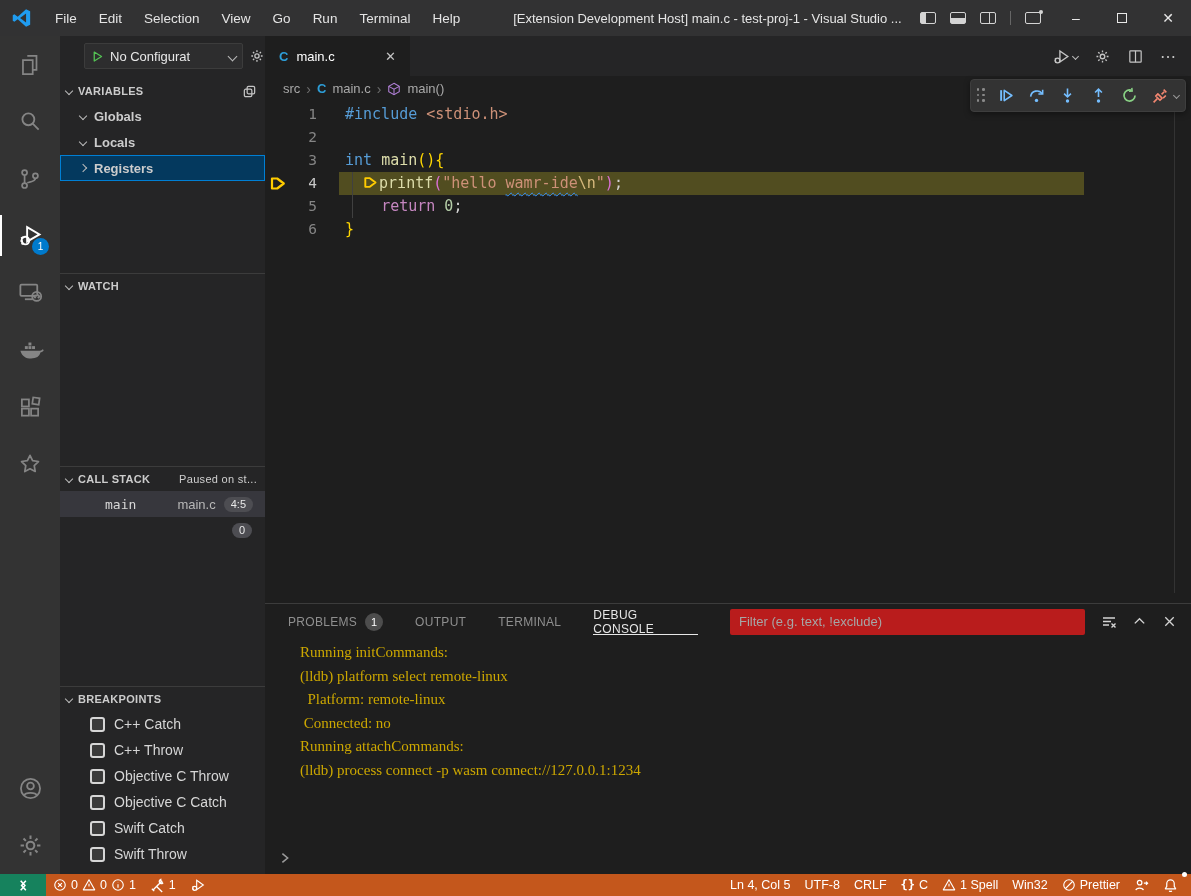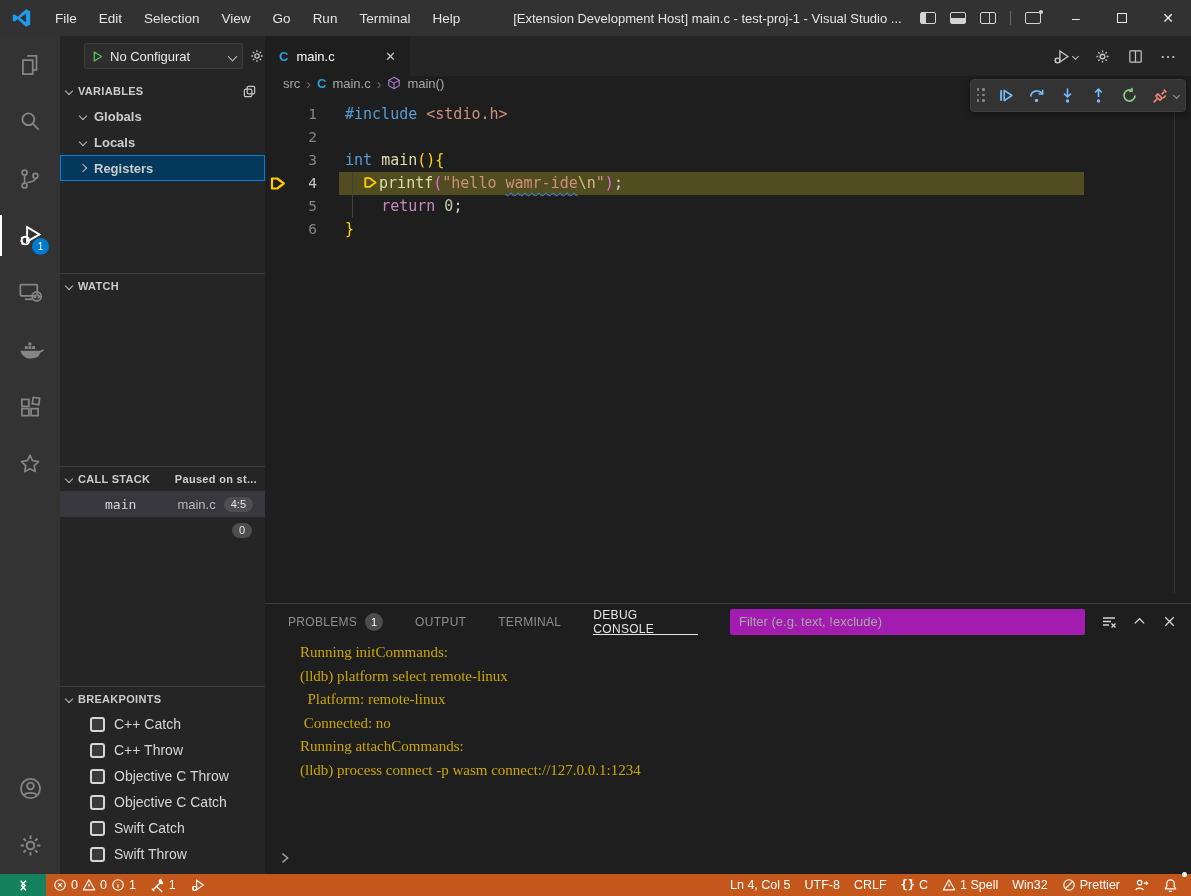--- a/index.html
+++ b/index.html
@@ -45,21 +45,21 @@
   .chev { width:7px; height:7px; border-right:1.6px solid #bbb; border-bottom:1.6px solid #bbb; transform:rotate(45deg); flex:none; }
   .chev.right { transform:rotate(-45deg); }
   .sb-gear { margin-left:6px; color:#c5c5c5; }
   .section { position:absolute; left:0; right:0; border-top:1px solid #3c3c3c; }
   .sec-variables { top:43px; height:194px; border-top:none; }
   .sec-watch { top:237px; height:193px; }
   .sec-callstack { top:430px; height:220px; }
   .sec-breakpoints { top:650px; bottom:0; }
   .sec-header { height:24px; display:flex; align-items:center; padding:0 8px 0 6px; gap:6px; font-weight:bold; font-size:11px; color:#cccccc; letter-spacing:.3px; }
   .sec-header .chev { width:6px; height:6px; }
-  .sec-status { margin-left:auto; font-size:11px; font-weight:bold; color:#cfcfcf; white-space:nowrap; }
+  .sec-status { margin-left:auto; font-size:11px; font-weight:normal; color:#cfcfcf; white-space:nowrap; }
   .copy-ic { margin-left:auto; color:#c5c5c5; }
   .tree-row { height:26px; display:flex; align-items:center; padding-left:20px; gap:8px; font-size:13px; font-weight:bold; color:#cccccc; cursor:pointer; }
   .tree-row .chev { width:6px; height:6px; }
   .tree-row.selected { background:#04395e; outline:1px solid #007fd4; outline-offset:-1px; }
   .cs-frame { height:26px; display:flex; align-items:center; background:#37373d; padding:0 12px 0 45px; gap:8px; cursor:pointer; }
   .cs-name { font-family:"DejaVu Sans Mono", monospace; font-size:13px; color:#d8d8d8; }
   .cs-file { margin-left:auto; color:#b8b8b8; font-size:13px; }
   .badge { background:#4d4d52; color:#e8e8e8; font-size:11px; border-radius:10px; padding:2px 7px; line-height:1; }
   .cs-thread { height:26px; display:flex; align-items:center; justify-content:flex-end; padding-right:13px; }
   .bp-row { height:26px; display:flex; align-items:center; padding-left:30px; gap:9px; cursor:pointer; }
@@ -69,21 +69,21 @@
   
   .editor-area { position:absolute; top:36px; left:265px; right:0; bottom:22px; background:#1e1e1e; }
   .tabbar { position:absolute; top:0; left:0; right:0; height:40px; background:#252526; display:flex; align-items:stretch; }
   .tab { width:145px; background:#1e1e1e; display:flex; align-items:center; padding:0 10px 0 14px; gap:8px; color:#ffffff; cursor:pointer; }
   .tab-label { font-size:13px; flex:1; }
   .tab-close { color:#c5c5c5; font-size:13px; padding:1px 4px; border-radius:3px; }
   .c-ic { color:#2d9ed8; font-weight:bold; font-size:13px; font-family:"Liberation Sans",sans-serif; }
   .tab-actions { margin-left:auto; display:flex; align-items:center; gap:16px; padding-right:14px; color:#c5c5c5; }
   .tab-actions .act { display:flex; align-items:center; gap:2px; cursor:pointer; }
   .ellipsis { font-size:16px; letter-spacing:1px; color:#c5c5c5; }
-  .breadcrumbs { position:absolute; top:40px; left:0; right:0; height:25px; display:flex; align-items:flex-start; padding-left:18px; gap:6px; color:#a9a9a9; font-size:13px; background:#1e1e1e; }
+  .breadcrumbs { position:absolute; top:40px; left:0; right:0; height:25px; display:flex; align-items:center; padding-left:18px; gap:6px; color:#a9a9a9; font-size:13px; background:#1e1e1e; }
   .bc-sep { color:#6e6e6e; font-size:14px; }
   .cube-ic { color:#b180d7; }
 
   .code-wrap { position:absolute; top:65px; left:0; right:0; height:502px; overflow:hidden; font-family:"DejaVu Sans Mono", monospace; font-size:15px; }
   .code-line { position:relative; height:23px; line-height:23px; }
   .code-line .hl { position:absolute; left:74px; width:745px; top:0; bottom:0; background:#514d20; }
   .code-line.guide::after { content:''; position:absolute; left:87px; top:0; bottom:0; width:1px; background:#404040; }
   .ln-num { position:absolute; left:26px; width:26px; text-align:right; color:#858585; font-size:14.5px; }
   .code-line.current .ln-num { color:#c6c6c6; }
   .gut-arrow { position:absolute; left:4px; top:4px; }
@@ -102,21 +102,21 @@
   .ft-grip i { width:2.6px; height:2.6px; background:#8a8a8a; border-radius:50%; }
   .ft-chev { margin-left:-4px; }
 
   
   .panel { position:absolute; left:0; right:0; bottom:0; height:271px; background:#1e1e1e; border-top:1px solid #3c3c3c; }
   .panel-header { height:35px; display:flex; align-items:center; padding:0 10px 0 23px; }
   .ptab { position:relative; height:100%; display:flex; align-items:center; gap:8px; margin-right:32px; color:#8f8f8f; font-size:12px; letter-spacing:.3px; cursor:pointer; }
   .ptab.active { color:#e7e7e7; }
   .ptab.active::after { content:''; position:absolute; left:0; right:0; bottom:4px; height:1.5px; background:#e7e7e7; }
   .ptab-badge { min-width:18px; height:18px; border-radius:50%; background:#4d4d4d; color:#fff; font-size:11px; display:flex; align-items:center; justify-content:center; }
-  .panel-filter { margin-left:auto; width:358px; height:26px; background:#a21caf; border:none; border-radius:2px; color:#cccccc; font-size:13px; padding:0 9px; font-family:"Liberation Sans",sans-serif; }
+  .panel-filter { margin-left:auto; width:358px; height:26px; background:#b91c1c; border:none; border-radius:2px; color:#cccccc; font-size:13px; padding:0 9px; font-family:"Liberation Sans",sans-serif; }
   .panel-filter::placeholder { color:#a6a6a6; }
   .panel-icons { display:flex; align-items:center; gap:6px; margin-left:12px; color:#d4d4d4; }
   .pi-btn { width:24px; height:24px; display:flex; align-items:center; justify-content:center; border-radius:4px; cursor:pointer; }
   .console { position:absolute; top:37px; left:35px; right:20px; font-family:Liberation Serif, serif; font-size:15px; line-height:23.5px; color:#cca700; white-space:pre; }
   .console-prompt { position:absolute; left:13px; bottom:9px; color:#7f7f7f; }
 
   
   .statusbar { position:absolute; left:0; right:0; bottom:0; height:22px; background:#c4571c; color:#ffffff; display:flex; align-items:center; font-size:12.5px; }
   .sb-remote { width:46px; height:100%; background:#16825d; display:flex; align-items:center; justify-content:center; cursor:pointer; }
   .sb-item { display:flex; align-items:center; gap:4px; padding:0 7px; height:100%; cursor:pointer; white-space:nowrap; }

